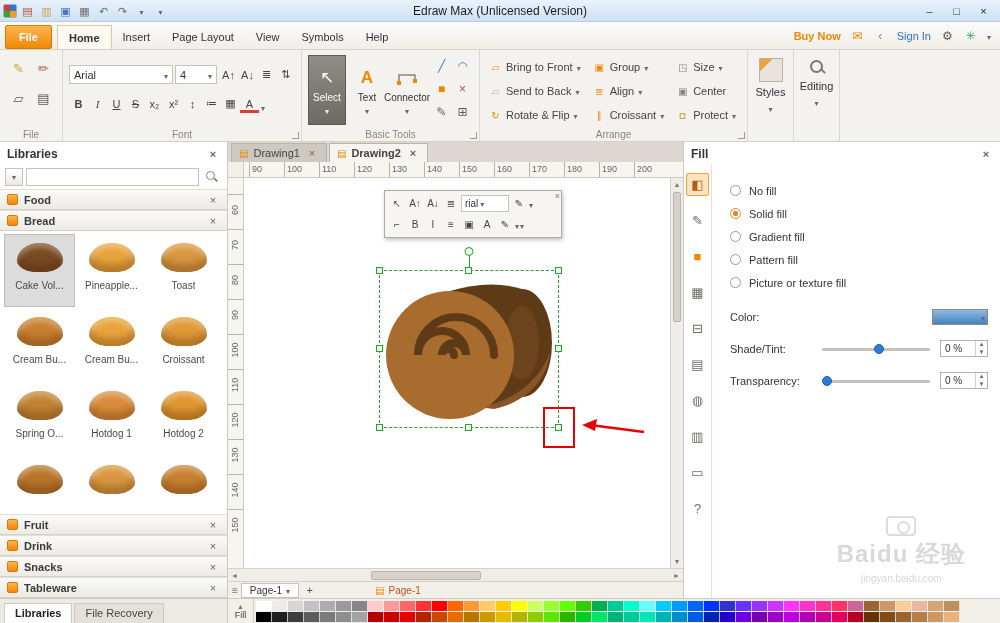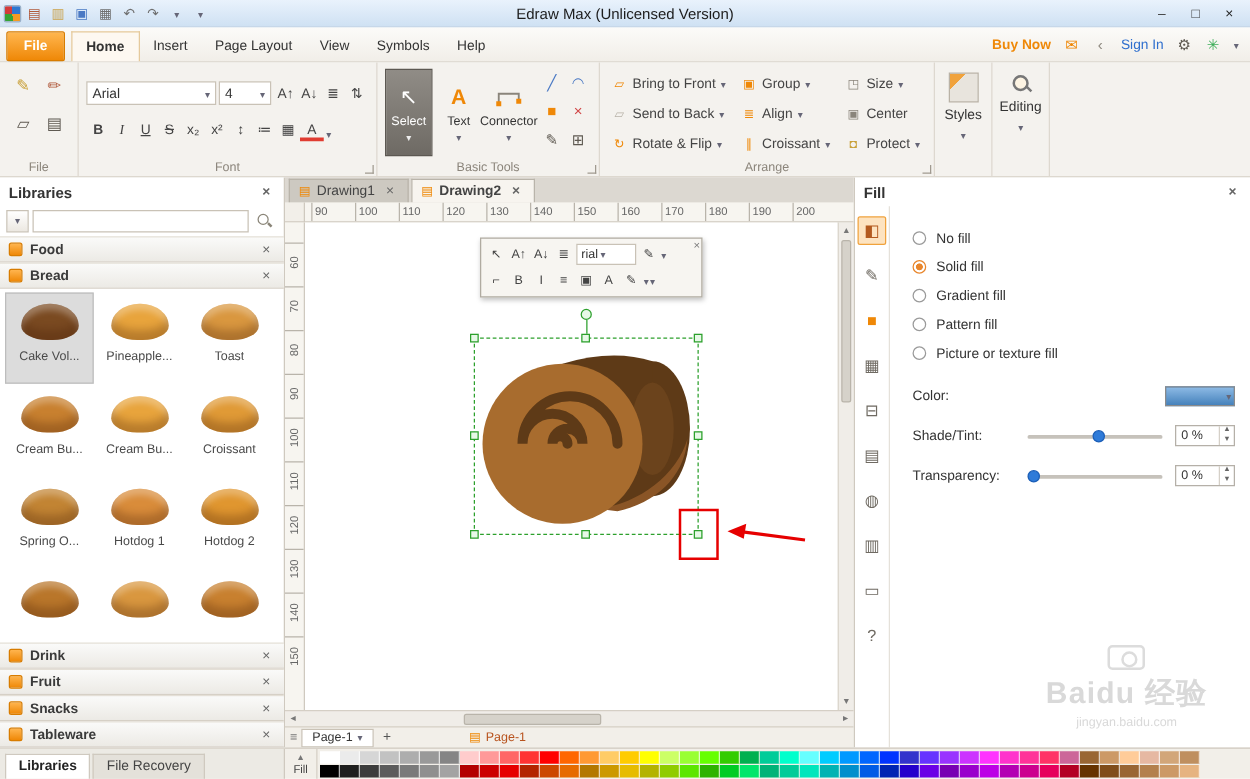--- a/index.html
+++ b/index.html
@@ -475,26 +475,26 @@
       </div>
         <div class="lib-item">
         <span class="bun" style="background: rgb(200, 128, 47);"></span>
         <span class="lib-label"></span>
       </div>
       </div>
     <div>
 
     <div class="catrow">
         <span class="cat-icon"></span>
-        <span class="cat-label">Drink</span>
+        <span class="cat-label">Fruit</span>
         <span class="xbtn"></span>
       </div>
         <div class="catrow">
         <span class="cat-icon"></span>
-        <span class="cat-label">Fruit</span>
+        <span class="cat-label">Drink</span>
         <span class="xbtn"></span>
       </div>
         <div class="catrow">
         <span class="cat-icon"></span>
         <span class="cat-label">Snacks</span>
         <span class="xbtn"></span>
       </div>
         <div class="catrow">
         <span class="cat-icon"></span>
         <span class="cat-label">Tableware</span>

